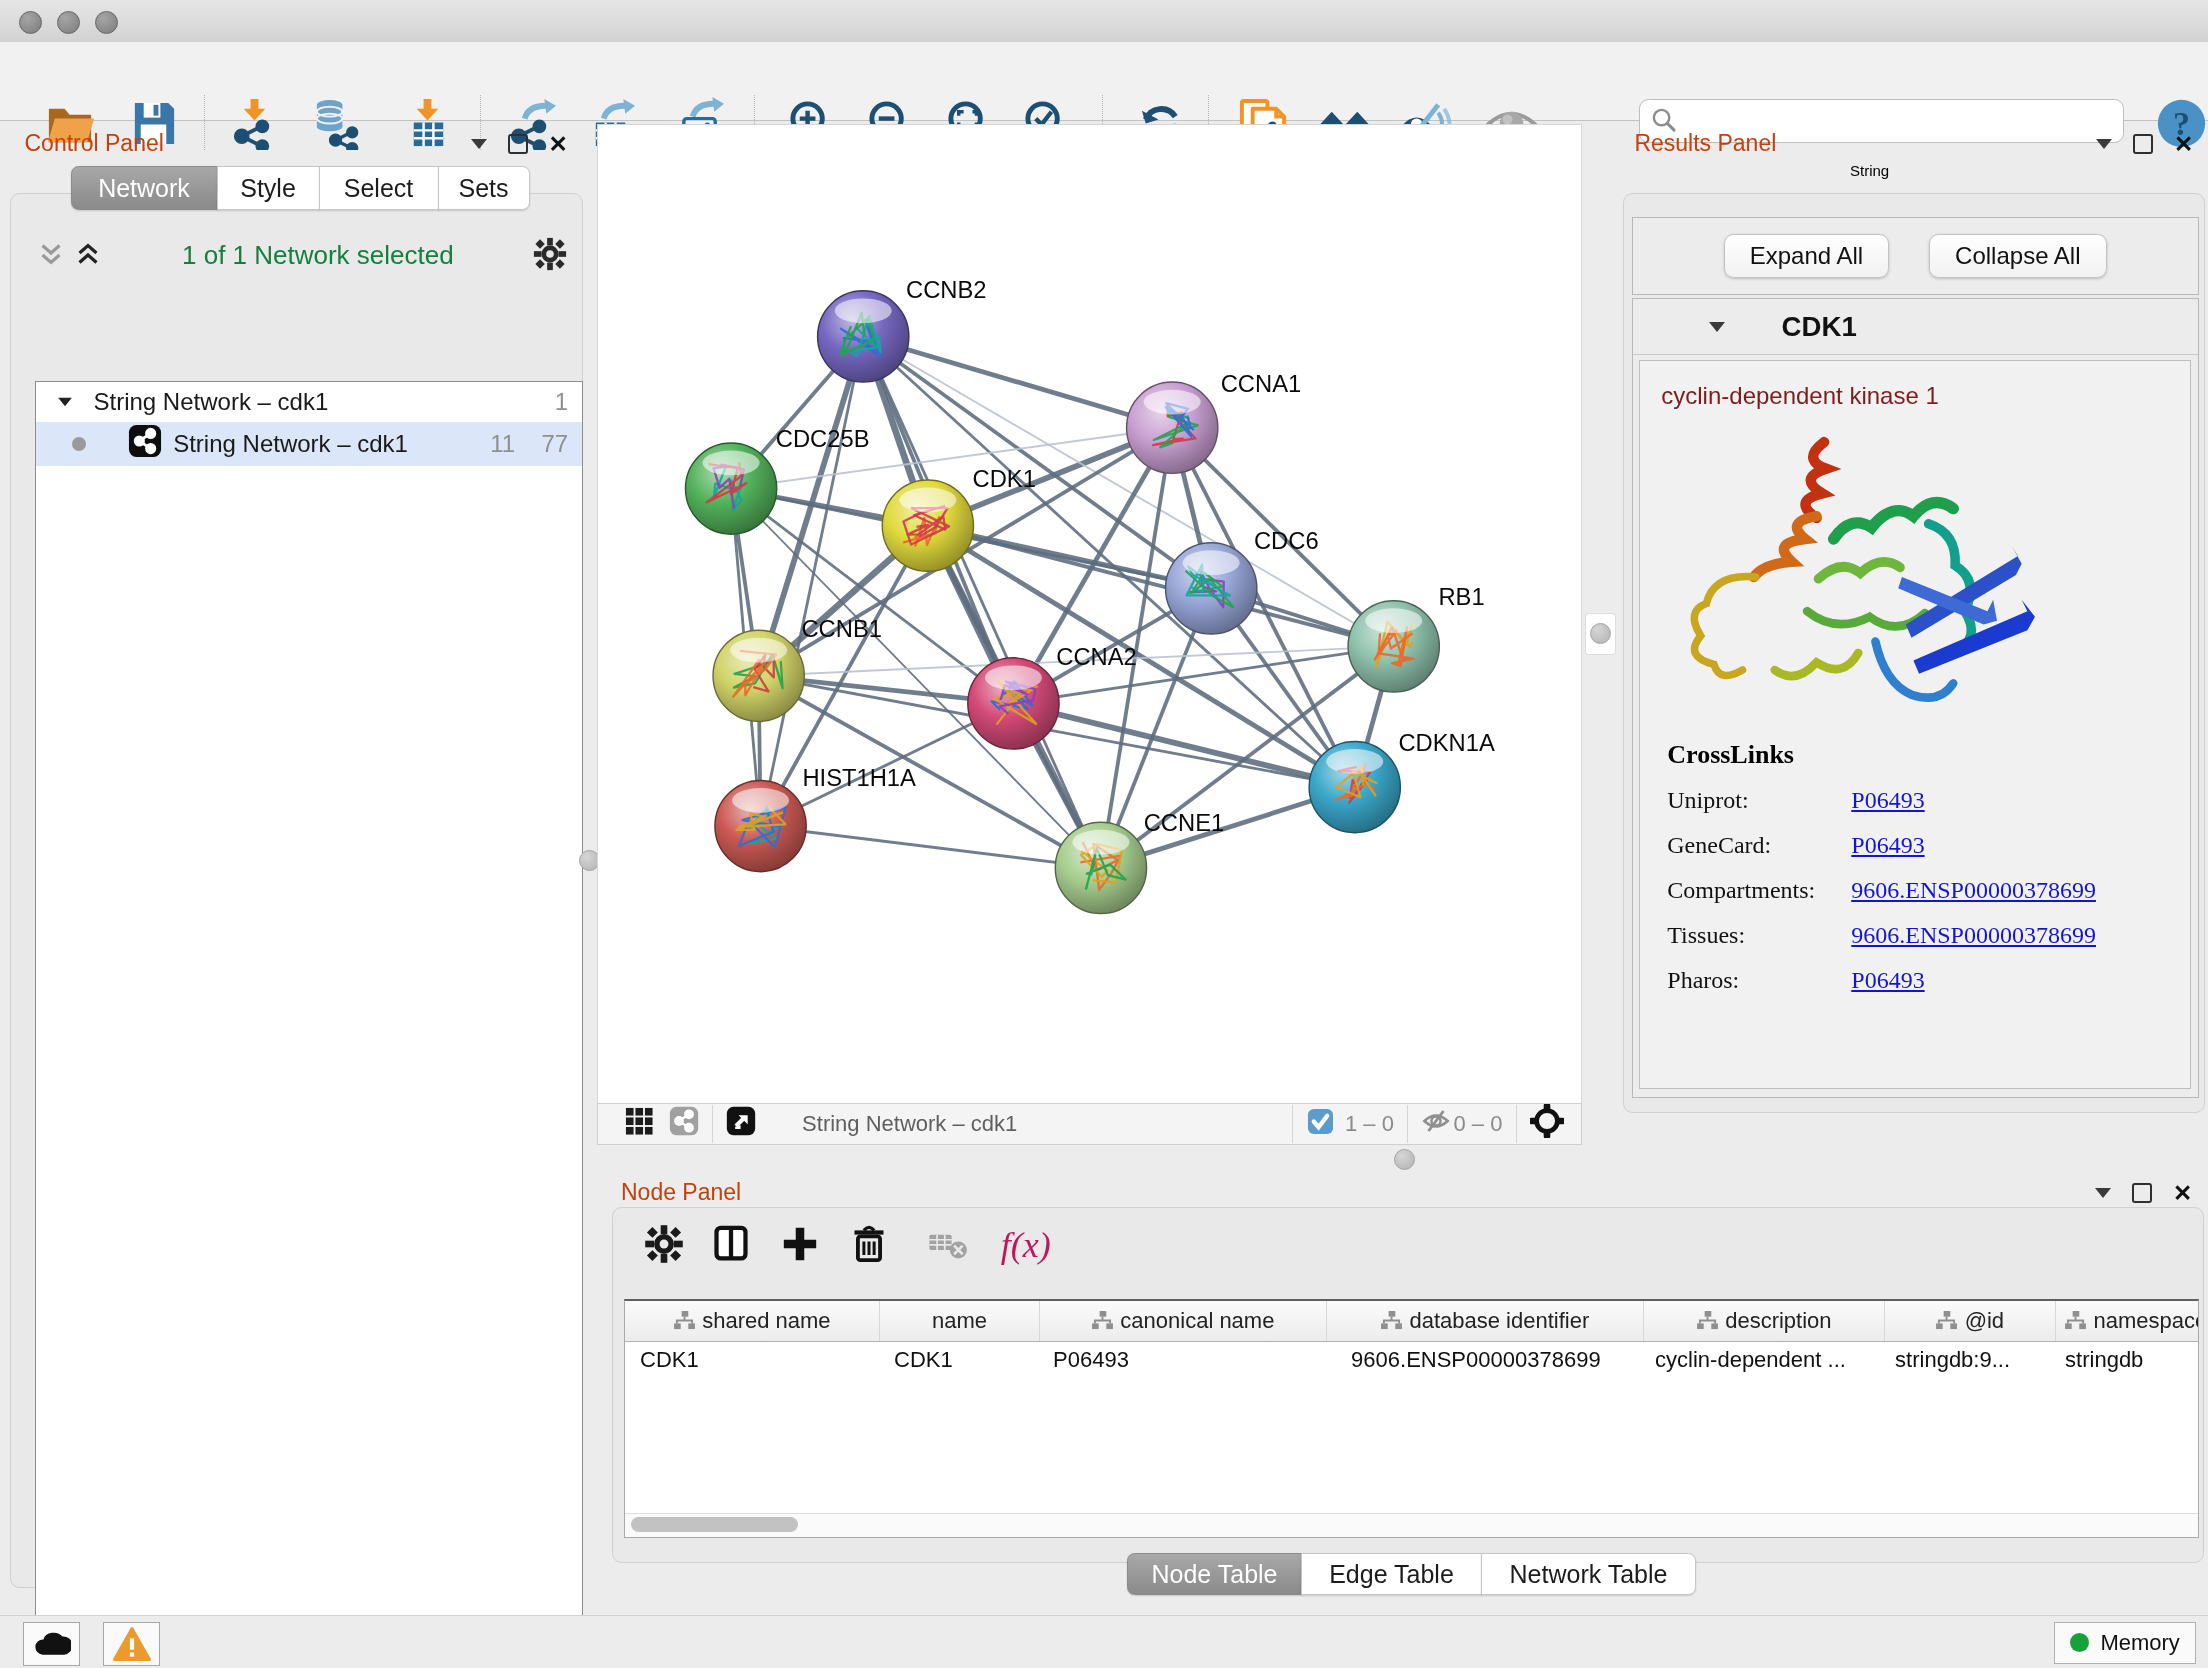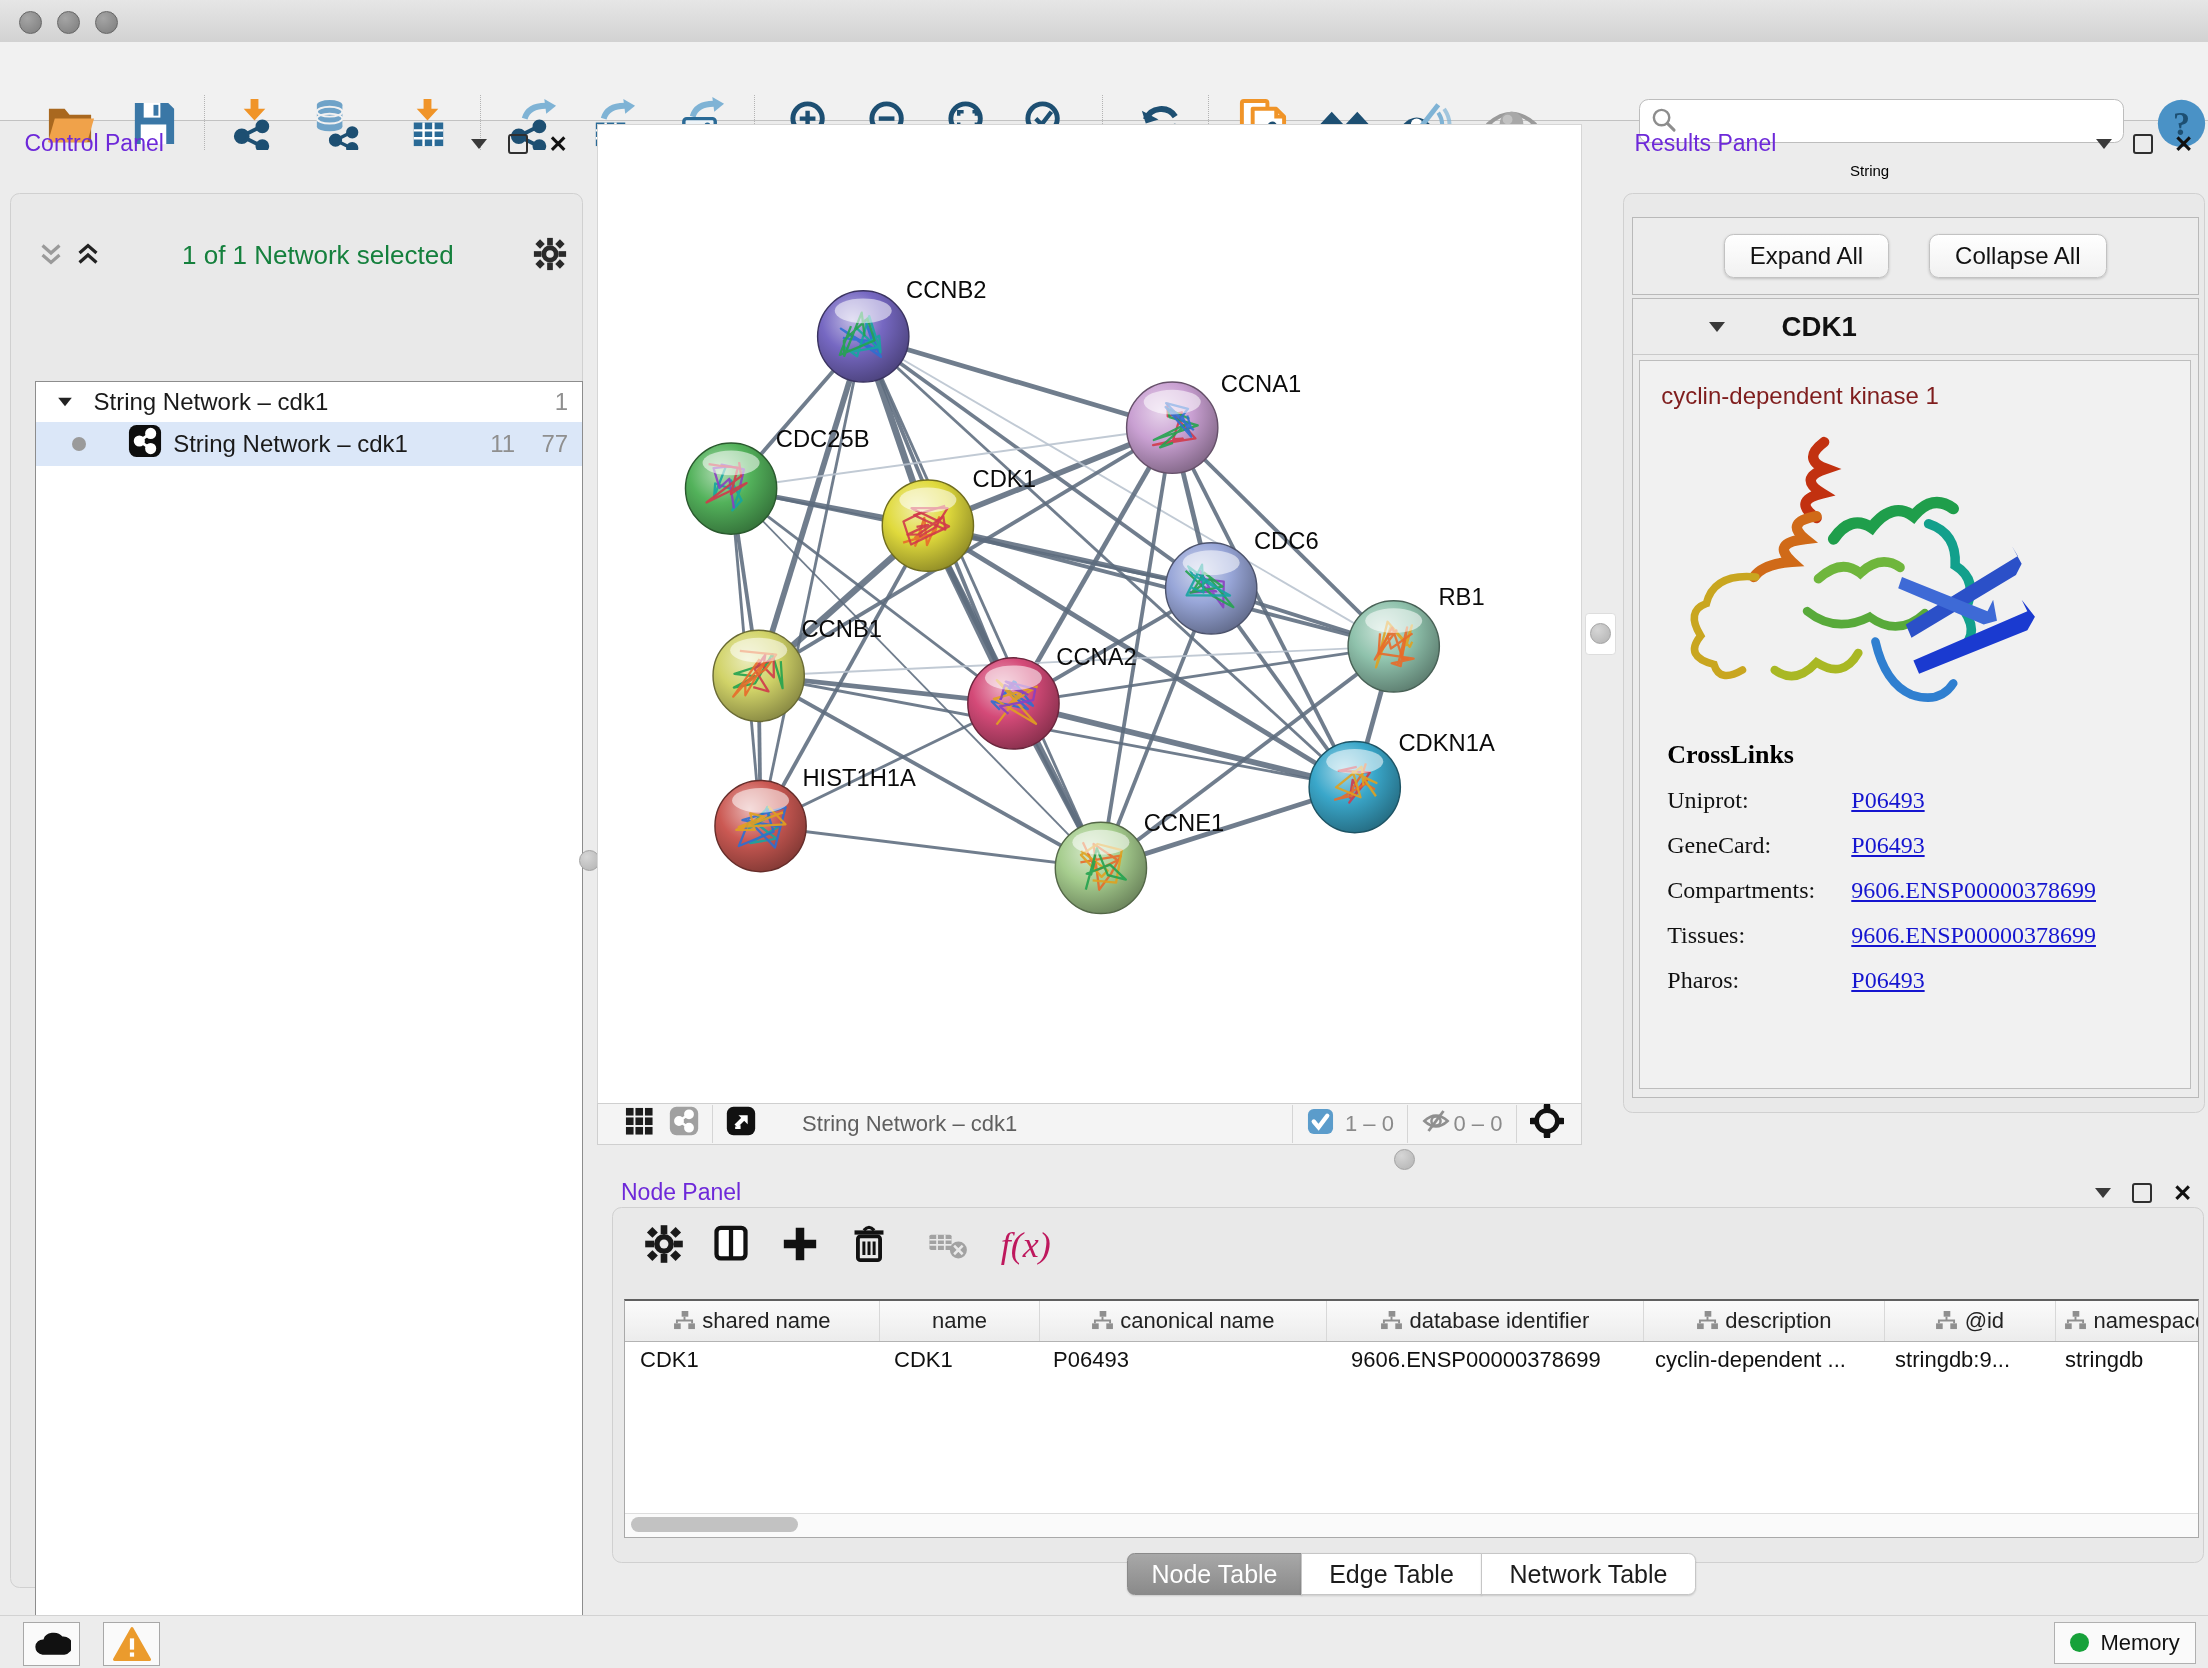--- a/index.html
+++ b/index.html
@@ -17,21 +17,21 @@
   
   .toolbar{left:0;top:42px;width:2208px;height:78px;background:#f1f1f1;
     border-bottom:1.9px solid #c2c2c2;}
   .tbicon{top:55px;width:53px;height:53px;}
   .tbsep{top:53px;height:55px;border-left:1.9px dotted #b3b3b3;width:0;}
   .searchbox{left:1639px;top:57px;width:483px;height:42px;background:#fff;
     border:1.9px solid #bdbdbd;border-radius:9.5px;display:flex;align-items:center;}
   .searchbox input{border:none;outline:none;flex:1;font-size:21px;height:30px;
     font-family:"Liberation Sans",sans-serif;background:transparent;}
   
-  .ptitle{font-size:23px;color:#6d28d9;}
+  .ptitle{font-size:23px;color:#c2410c;}
   .pctrl{display:flex;gap:21px;align-items:center;}
   .tri{width:0;height:0;border-left:8.6px solid transparent;border-right:8.6px solid transparent;
        border-top:10.5px solid #3a3a3a;}
   .sq{width:16px;height:16px;border:2.4px solid #2f2f2f;border-radius:2.9px;}
   .xx{font-size:23px;font-weight:bold;color:#111;line-height:16px;}
   .seg{display:flex;}
   .seg .tab{height:42px;display:flex;align-items:center;justify-content:center;
     background:#fff;border:1px solid #c6c6c6;font-size:25px;color:#1c1c1c;
     padding:0 23px;margin-left:-1px;box-shadow:0 1px 1.9px rgba(0,0,0,.15);}
   .seg .tab:first-child{border-radius:7.6px 0 0 7.6px;margin-left:0;}
@@ -276,20 +276,26 @@
   </div>
 
   <div class="abs" style="left:9.5px;top:124px;width:571px;height:1469px">
     <div class="abs" style="left:15px;top:5.7px"><span class="ptitle">Control Panel</span></div>
     <div class="abs pctrl" style="left:461px;top:9.5px">
       <span class="tri"></span>
       <span class="sq"></span>
       <span class="xx">✕</span>
     </div>
     <div class="abs body-panel" style="left:0;top:69px;width:571px;height:1393px"></div>
+    <div class="abs seg" style="left:61px;top:42px">
+      <span class="tab sel" style="width:99px">Network</span>
+      <span class="tab" style="width:55px">Style</span>
+      <span class="tab" style="width:72px">Select</span>
+      <span class="tab" style="width:44px">Sets</span>
+    </div>
     <div class="abs" style="left:25px;top:112px;width:533px;height:38px;display:flex;align-items:center">
       <span><svg width="32" height="32" viewBox="0 0 34 34">
             <path d="M8 8 l9 8 9 -8 M8 18 l9 8 9 -8" fill="none" stroke="#9a9a9a" stroke-width="3.4"></path>
           </svg></span>
       <span style="margin-left:5.7px"><svg width="32" height="32" viewBox="0 0 34 34">
             <path d="M8 26 l9 -8 9 8 M8 16 l9 -8 9 8" fill="none" stroke="#222" stroke-width="3.4"></path>
           </svg></span>
       <span style="flex:1;text-align:center;font-size:26px;color:#15803d">1 of 1 Network selected</span>
       <span><svg width="36" height="36" viewBox="0 0 38 38">
             <g fill="#2a2a2a">

